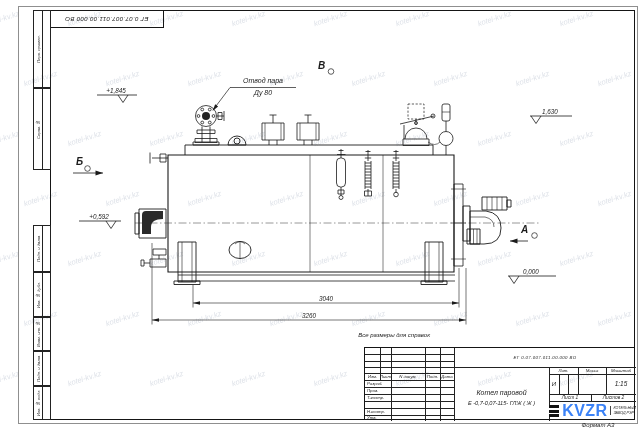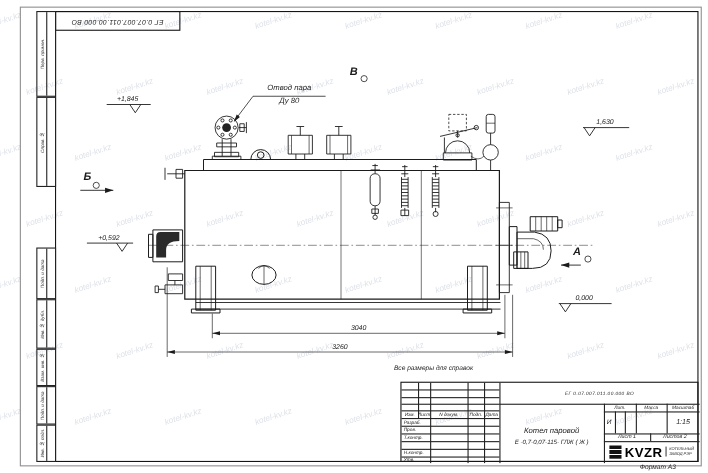--- a/index.html
+++ b/index.html
@@ -39,21 +39,21 @@
   .tb .cell { position:absolute; display:flex; align-items:center; justify-content:center;
               font-size:4.3px; color:#222; white-space:nowrap; overflow:hidden; }
   .tb .cell.left { justify-content:flex-start; padding-left:2px; }
   .docnum { font-size:10px; letter-spacing:.4px; font-weight:500; }
   .namecell { flex-direction:column; justify-content:flex-start; padding-top:6px; }
   .namecell .n1 { font-size:7px; }
   .namecell .n2 { font-size:5.6px; margin-top:4px; }
   .logo-row { gap:3px; font-style:normal; }
   .logo-icon { width:11px; height:12px; background:
       linear-gradient(#111 0 3px, #fff 3px 4.5px, #111 4.5px 7.5px, #fff 7.5px 9px, #111 9px 12px); }
-  .logo-kvzr { font-size:12px; font-weight:bold; letter-spacing:.4px; color:#000000; }
+  .logo-kvzr { font-size:16px; font-weight:bold; letter-spacing:.4px; color:#3b82f6; }
   .logo-sub { display:flex; flex-direction:column; font-size:3.6px; line-height:4.4px;
               font-style:italic; color:#222; border-left:0.7px solid #444; padding-left:2px; }
   .fmt { font-size:6px; text-align:center; }
 </style>
 </head>
 <body>
 
 <div class="stage">
 
   <div class="abs" style="left:0;top:0;width:644px;height:430px;">

